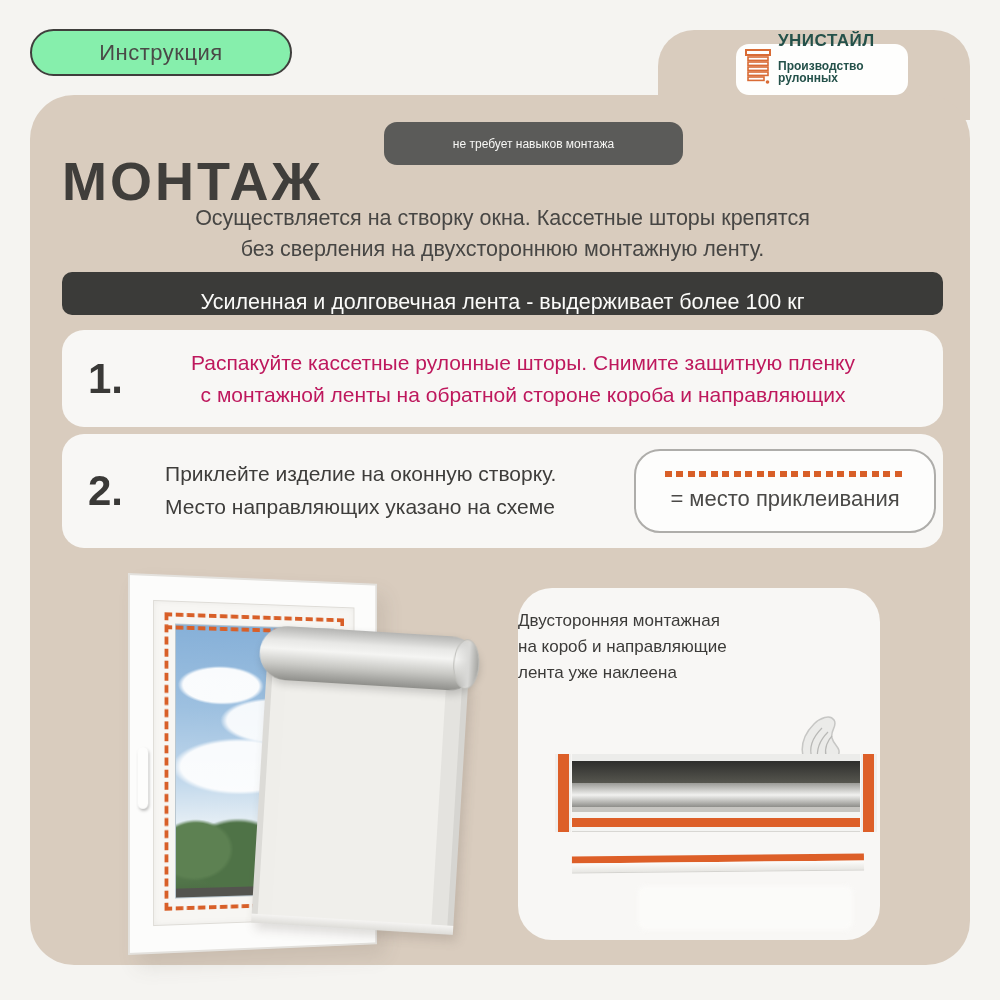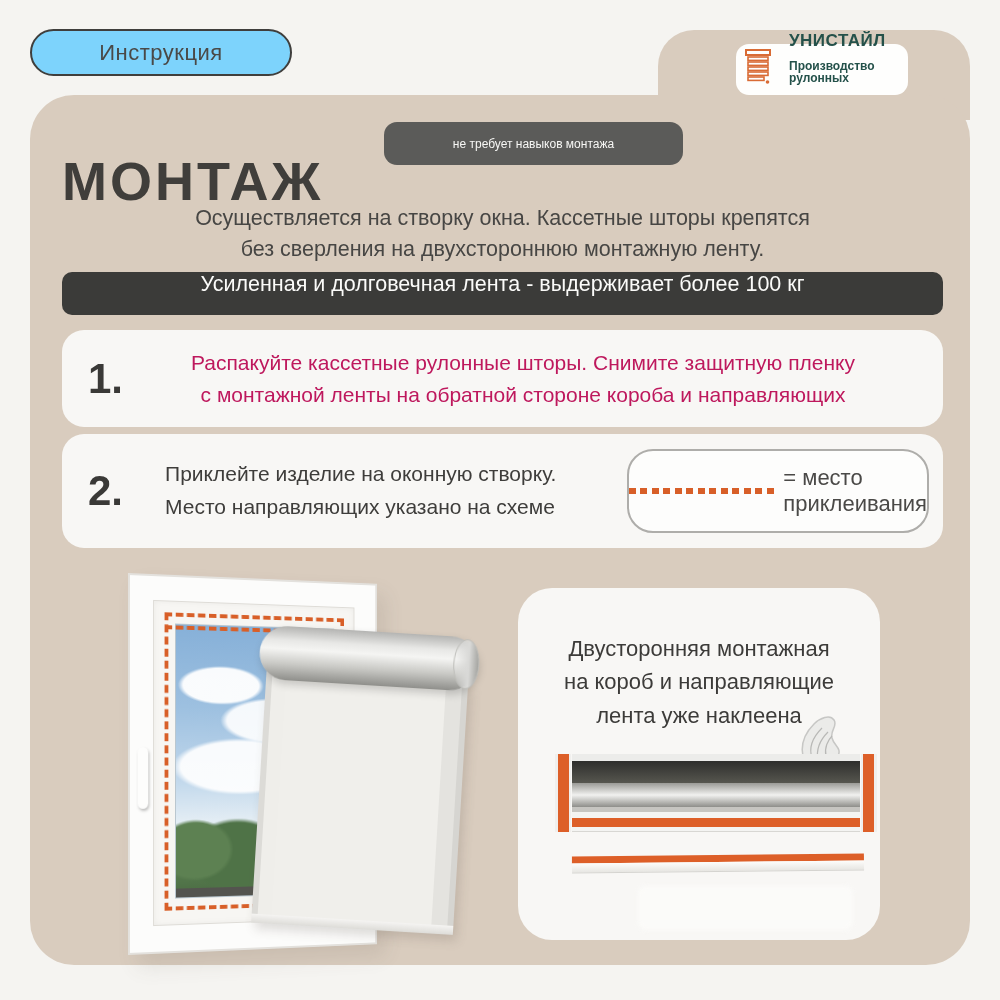--- a/index.html
+++ b/index.html
@@ -8,31 +8,31 @@
     position:relative; width:1000px; height:1000px;
     background:#f5f4f1; overflow:hidden;
     font-family:"Liberation Sans","DejaVu Sans",sans-serif;
     color:#3e3d3b;
   }
   .abs { position:absolute; }
 
   
   .instruction-pill {
     left:30px; top:29px; width:262px; height:47px;
-    background:#7dd3fc; border:2.5px solid #3f3e3c; border-radius:26px;
+    background:#86efac; border:2.5px solid #3f3e3c; border-radius:26px;
     display:flex; align-items:center; justify-content:center;
     font-size:22px; color:#4a4947; letter-spacing:.5px;
   }
 
   
   .logo-tab { left:658px; top:30px; width:312px; height:90px; background:#d9ccbe; border-radius:36px 36px 0 0; }
   .logo-box {
     left:736px; top:44px; width:172px; height:51px;
     background:#fefefd; border-radius:13px;
-    display:flex; align-items:center; padding:5px 9px; gap:18px;
+    display:flex; align-items:center; padding:5px 9px; gap:7px;
   }
   .logo-text { display:flex; flex-direction:column; line-height:1.05; }
   .logo-name { font-size:17px; font-weight:700; color:#24514a; letter-spacing:.5px; }
   .logo-tagline { font-size:12px; font-weight:700; color:#24514a; margin-top:10px; }
 
   
   .main-card {
     left:30px; top:95px; width:940px; height:870px;
     background:#d9ccbe; border-radius:44px;
   }
@@ -47,36 +47,36 @@
   }
   .badge-skills { left:384px; top:122px; width:299px; }
   .badge-time  { left:695px; top:122px; width:248px; }
 
   .intro { left:62px; top:203px; width:881px; text-align:center;
     font-size:21.5px; color:#474644; line-height:1.45; }
 
   .tape-banner {
     left:62px; top:272px; width:881px; height:43px;
     background:#3b3b39; border-radius:10px;
-    display:flex; align-items:flex-start; justify-content:center;
+    display:flex; align-items:flex-end; justify-content:center;
     color:#fbfbf9; font-size:21.5px;
   }
 
   
   .step-card { left:62px; background:#f8f7f5; border-radius:22px; }
   .step1 { top:330px; width:881px; height:97px; display:flex; align-items:center; }
   .step2 { top:434px; width:881px; height:114px; display:flex; align-items:center; }
   .step-num { font-size:42px; font-weight:700; color:#3a3937; margin-left:26px; flex:0 0 auto; }
   .step1-text { flex:1; text-align:center; font-size:21px; line-height:1.5; color:#be185d; padding-right:20px; }
   .step2-text { margin-left:42px; font-size:21px; line-height:1.55; color:#3e3d3b; }
 
   .legend-box {
-    right:14px; top:15px; width:302px; height:84px;
+    right:7px; top:15px; width:302px; height:84px;
     background:#fdfdfc; border:2px solid #aeadaa; border-radius:26px;
-    display:flex; flex-direction:row; align-items:center; justify-content:center; gap:9px;
+    display:flex; flex-direction:column; align-items:center; justify-content:center; gap:9px;
   }
   .legend-dash { width:240px; height:6px;
     background:repeating-linear-gradient(90deg,#d85f28 0 7px,transparent 7px 11.5px); }
   .legend-label { font-size:22px; color:#4a4947; }
 
   
   .window-scene { left:100px; top:565px; width:400px; height:400px; }
   .win-frame {
     position:absolute; left:28px; top:8px; width:272px; height:382px;
     background:#fcfcfb; border:2px solid #e3e1dd;
@@ -121,22 +121,22 @@
     border:1px solid #bdbdb9; }
   .fabric { position:absolute; left:8px; top:46px; width:202px; height:252px;
     background:linear-gradient(90deg,#dcdbd7 0 6px,#efeeea 6px 20px,#f0efeb 20px 180px,#e4e3df 180px calc(100% - 6px),#d6d5d1 calc(100% - 6px));
     box-shadow:4px 6px 10px rgba(90,80,70,.18); }
   .fabric-bottom { position:absolute; left:0; right:0; bottom:0; height:9px;
     background:linear-gradient(180deg,#f5f4f2,#dddcd8); }
 
   
   .note-card { left:518px; top:588px; width:362px; height:352px;
     background:#f8f7f5; border-radius:34px; }
-  .note-text { position:absolute; left:0; top:44px; width:100%; text-align:center;
-    font-size:22px; line-height:1.52; color:#3c3b39; }
+  .note-text { position:absolute; left:0; top:20px; width:100%; text-align:left;
+    font-size:17px; line-height:1.52; color:#3c3b39; }
 
   .film { position:absolute; left:250px; top:120px; width:80px; height:62px; }
 
   .cassette2 { position:absolute; left:37px; top:166px; width:322px; height:78px; }
   .c2-tape-left  { position:absolute; left:0; top:0; width:16px; height:100%;
      background:linear-gradient(90deg,#f0efed 0 3px,#dd5f28 3px 14px,#f0efed 14px); }
   .c2-tape-right { position:absolute; right:0; top:0; width:16px; height:100%;
      background:linear-gradient(90deg,#f0efed 0 2px,#dd5f28 2px 13px,#f0efed 13px); }
   .c2-body { position:absolute; left:17px; right:17px; top:0; height:100%; display:flex; flex-direction:column; }
   .c2-r1 { height:7px;  background:#ececea; }

